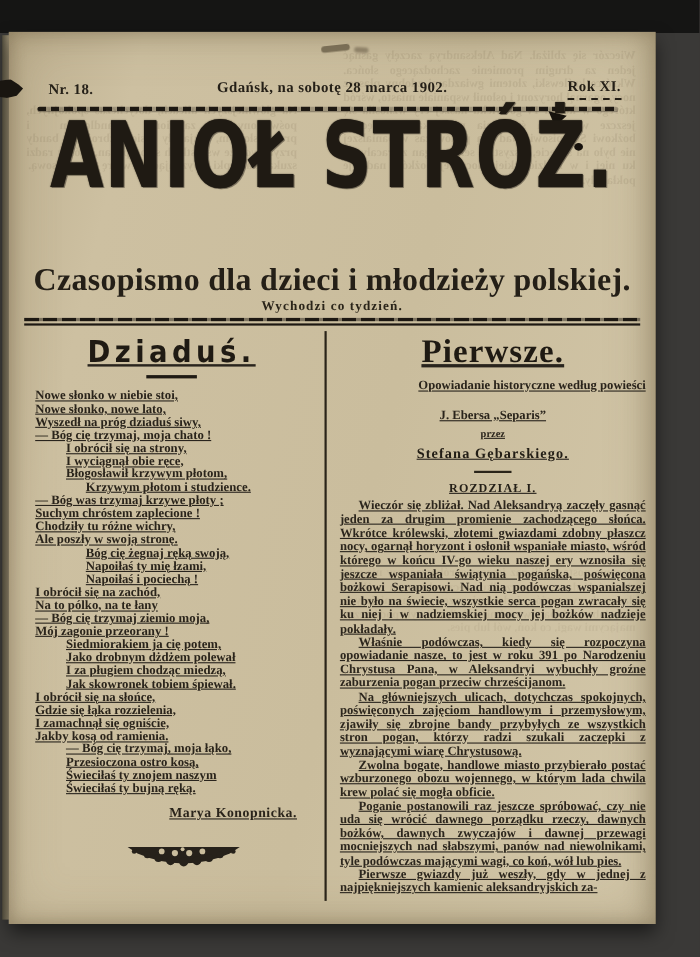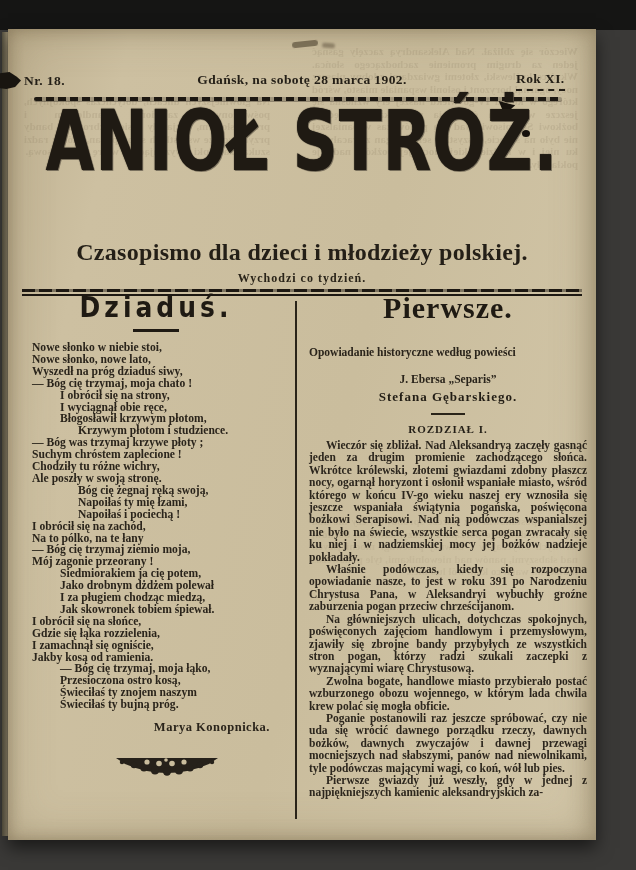--- a/index.html
+++ b/index.html
@@ -17,21 +17,21 @@
     box-shadow:0 8px 16px rgba(0,0,0,.55), inset 0 0 46px rgba(116,98,66,.30), inset -8px 0 20px rgba(100,85,58,.28), inset 4px 0 12px rgba(100,85,58,.25);
     color:#29241d;
   }
   .thumb-blob{position:absolute;left:0;top:72px;width:21px;height:17px;background:#191510;
     clip-path:polygon(0 8%,45% 0,80% 28%,100% 50%,72% 88%,30% 100%,0 95%);}
   
   .ghost{position:absolute;z-index:1;transform:scaleX(-1);color:#6b5c42;opacity:.13;
     filter:blur(.6px);font-weight:bold;font-size:11px;line-height:12.5px;text-align:justify;overflow:hidden;}
   
   .hdr{position:absolute;z-index:2;font-weight:bold;font-size:13.5px;letter-spacing:.4px;color:#241f17;}
-  .hdr-issue{left:16px;top:44px;}
+  .hdr-issue{left:36px;top:44px;}
   .hdr-date{left:0;width:588px;text-align:center;top:43px;}
   .hdr-vol{left:508px;top:42px;border-bottom:2px dashed #241f17;padding-bottom:2px;}
   .rule-dotted{position:absolute;z-index:2;left:26px;top:68px;width:528px;height:4px;
     background:repeating-linear-gradient(90deg,#1d1812 0 8px,rgba(29,24,18,.25) 8px 12px);
     border-radius:2px;box-shadow:0 1px 0 rgba(29,24,18,.35);}
   .ink-smudge1{position:absolute;z-index:2;left:284px;top:12px;width:26px;height:6px;background:rgba(64,52,34,.55);
     border-radius:3px;transform:rotate(-6deg);filter:blur(.7px);}
   .ink-smudge2{position:absolute;z-index:2;left:314px;top:14px;width:13px;height:5px;background:rgba(64,52,34,.4);
     border-radius:3px;transform:rotate(4deg);filter:blur(.8px);}
   .ink-tri{position:absolute;z-index:2;left:489px;top:74px;width:0;height:0;
@@ -39,44 +39,44 @@
   .ink-dot{position:absolute;z-index:2;left:514px;top:101px;width:8px;height:7px;border-radius:50%;background:#16120d;}
   
   .title{
     position:absolute;z-index:2;left:0;top:64px;width:588px;text-align:center;
     font-family:"DejaVu Sans", sans-serif;font-weight:bold;font-size:63px;letter-spacing:1px;
     color:#1f1a13;transform:scaleY(1.32);transform-origin:top center;
     text-shadow:0 0 1px #1f1a13, 1px 1px 0 rgba(31,26,19,.4);
     white-space:nowrap;
   }
   .subtitle{position:absolute;z-index:2;left:0;top:210px;width:588px;text-align:center;
-    font-weight:bold;font-size:24px;letter-spacing:.3px;color:#241f17;}
+    font-weight:bold;font-size:29px;letter-spacing:.3px;color:#241f17;}
   .frequency{position:absolute;z-index:2;left:0;top:242px;width:588px;text-align:center;
     font-weight:bold;font-size:12px;letter-spacing:1px;color:#2a2419;}
   .rule-double{position:absolute;z-index:2;left:14px;top:260px;width:560px;height:8px;
     background:
       repeating-linear-gradient(90deg,#1d1812 0 13px,rgba(29,24,18,.45) 13px 17px) top/100% 3px no-repeat,
       linear-gradient(#1d1812,#1d1812) bottom 1px center/100% 2px no-repeat;}
   
   .col-divider{position:absolute;z-index:2;left:287px;top:272px;width:2px;height:518px;background:#2a2419;}
-  .col{position:absolute;z-index:2;top:260px;}
+  .col{position:absolute;z-index:2;top:272px;text-decoration:underline;}
   .col-left{left:18px;width:260px;}
   .col-right{left:301px;width:278px;}
   .poem-heading{font-family:"DejaVu Sans", sans-serif;text-align:center;font-weight:bold;font-size:25px;letter-spacing:4px;
     color:#1f1a13;margin-top:4px;transform:scaleY(1.1);}
   .heading-rule{width:46px;height:3px;background:#1f1a13;margin:7px auto 10px auto;}
   .poem{font-weight:bold;font-size:11.6px;line-height:11.9px;color:#2a241b;}
   .poem .ln{white-space:nowrap;}
   .i0{padding-left:6px;}
   .i1{padding-left:34px;}
   .i2{padding-left:52px;}
   .poem-author{font-weight:bold;font-size:12.5px;text-align:right;padding-right:16px;margin-top:9px;color:#2a241b;letter-spacing:.5px;}
   .ornament{display:block;margin:16px auto 0 88px;}
   .story-heading{text-align:center;font-weight:bold;font-size:30px;color:#1f1a13;letter-spacing:1px;margin-top:2px;}
-  .story-sub{ text-align:left;font-weight:bold;font-size:11.5px;line-height:14px;margin-top:20px;color:#2a241b;}
+  .story-sub{ text-align:right;font-weight:bold;font-size:11.5px;line-height:14px;margin-top:7px;color:#2a241b;}
   .story-sub2{text-align:center;font-weight:bold;font-size:11.5px;margin-top:14px;color:#2a241b;}
   .story-przez{text-align:center;font-weight:bold;font-size:9.5px;margin-top:6px;color:#2a241b;}
   .story-byline{text-align:center;font-weight:bold;font-size:13px;letter-spacing:1px;margin-top:4px;color:#221d15;}
   .byline-rule{width:34px;height:2px;background:#2a2419;margin:8px auto 8px auto;}
   .chapter{text-align:center;font-weight:bold;font-size:11px;letter-spacing:1px;color:#241f17;margin-bottom:4px;}
   .story-body p{margin:0;font-weight:bold;font-size:11.5px;line-height:12.4px;text-align:justify;
     text-indent:17px;color:#2c261d;}
 </style>
 </head>
 <body>
@@ -133,21 +133,21 @@
       <div class="ln i1">Jako drobnym dżdżem polewał</div>
       <div class="ln i1">I za pługiem chodząc miedzą,</div>
       <div class="ln i1">Jak skowronek tobiem śpiewał.</div>
       <div class="ln i0">I obrócił się na słońce,</div>
       <div class="ln i0">Gdzie się łąka rozzielenia,</div>
       <div class="ln i0">I zamachnął się ogniście,</div>
       <div class="ln i0">Jakby kosą od ramienia.</div>
       <div class="ln i1">— Bóg cię trzymaj, moja łąko,</div>
       <div class="ln i1">Przesioczona ostro kosą,</div>
       <div class="ln i1">Świeciłaś ty znojem naszym</div>
-      <div class="ln i1">Świeciłaś ty bujną próg.</div>
+      <div class="ln i1">Świeciłaś ty bujną ręką.</div>
     </div>
     <div class="poem-author">Marya Konopnicka.</div>
     <svg class="ornament" width="106" height="30" viewBox="0 0 106 30">
       <path d="M2 7 H104 L95 13 Q53 31 11 13 Z" fill="#26211a"></path>
       <circle cx="20" cy="14" r="3.2" fill="#26211a"></circle>
       <circle cx="30" cy="17" r="3.6" fill="#26211a"></circle>
       <circle cx="41" cy="19.5" r="4" fill="#26211a"></circle>
       <circle cx="53" cy="20.5" r="4.2" fill="#26211a"></circle>
       <circle cx="65" cy="19.5" r="4" fill="#26211a"></circle>
       <circle cx="76" cy="17" r="3.6" fill="#26211a"></circle>
@@ -159,20 +159,21 @@
       <circle cx="58" cy="12.5" r="2.8" fill="#cabd9d"></circle>
       <circle cx="70" cy="11" r="2.6" fill="#cabd9d"></circle>
       <circle cx="52" cy="9" r="1.8" fill="#cabd9d"></circle>
     </svg>
   </div>
 
   <div class="col col-right">
     <div class="story-heading">Pierwsze.</div>
     <div class="story-sub">Opowiadanie historyczne według powieści</div>
     <div class="story-sub2">J. Ebersa „Separis”</div>
+    <div class="story-przez">przez</div>
     <div class="story-byline">Stefana Gębarskiego.</div>
     <div class="byline-rule"></div>
     <div class="chapter">ROZDZIAŁ I.</div>
     <div class="story-body">
       <p>Wieczór się zbliżał. Nad Aleksandryą zaczęły gasnąć jeden za drugim promienie zachodzącego słońca. Wkrótce królewski, złotemi gwiazdami zdobny płaszcz nocy, ogarnął horyzont i osłonił wspaniałe miasto, wśród którego w końcu IV-go wieku naszej ery wznosiła się jeszcze wspaniała świątynia pogańska, poświęcona bożkowi Serapisowi. Nad nią podówczas wspanialszej nie było na świecie, wszystkie serca pogan zwracały się ku niej i w nadziemskiej mocy jej bożków nadzieje pokładały.</p>
       <p>Właśnie podówczas, kiedy się rozpoczyna opowiadanie nasze, to jest w roku 391 po Narodzeniu Chrystusa Pana, w Aleksandryi wybuchły groźne zaburzenia pogan przeciw chrześcijanom.</p>
       <p>Na główniejszych ulicach, dotychczas spokojnych, poświęconych zajęciom handlowym i przemysłowym, zjawiły się zbrojne bandy przybyłych ze wszystkich stron pogan, którzy radzi szukali zaczepki z wyznającymi wiarę Chrystusową.</p>
       <p>Zwolna bogate, handlowe miasto przybierało postać wzburzonego obozu wojennego, w którym lada chwila krew polać się mogła obficie.</p>
       <p>Poganie postanowili raz jeszcze spróbować, czy nie uda się wrócić dawnego porządku rzeczy, dawnych bożków, dawnych zwyczajów i dawnej przewagi mocniejszych nad słabszymi, panów nad niewolnikami, tyle podówczas mającymi wagi, co koń, wół lub pies.</p>
       <p>Pierwsze gwiazdy już weszły, gdy w jednej z najpiękniejszych kamienic aleksandryjskich za-</p>

